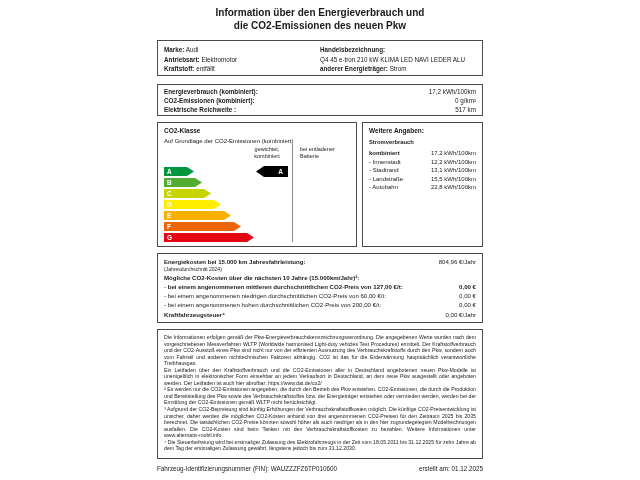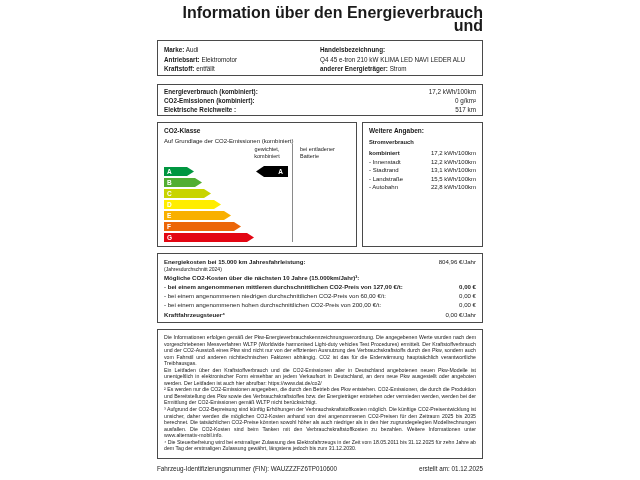--- a/index.html
+++ b/index.html
@@ -2,21 +2,21 @@
 <html><head>
 <meta charset="utf-8">
 <style>
   html,body{margin:0;padding:0;}
   body{
     width:640px;height:480px;background:#ffffff;position:relative;overflow:hidden;
     font-family:"Liberation Sans", sans-serif;color:#1a1a1a;
     -webkit-font-smoothing:antialiased;
   }
   .sheet{position:absolute;left:157px;top:6px;width:326px;}
-  .title{text-align:right;font-weight:bold;font-size:16px;line-height:13px;color:#1a1a1a;}
+  .title{text-align:center;font-weight:bold;font-size:10px;line-height:13px;color:#1a1a1a;}
   .box{border:1px solid #4a4a4a;background:#fff;box-sizing:border-box;}
   
   .vehicle{margin-top:8px;display:flex;padding:4px 6px;font-size:6.3px;line-height:9.5px;height:36px;}
   .vehicle .colL{width:50%;}
   .vehicle .colR{width:50%;}
   .lbl{font-weight:bold;}
   
   .summary{margin-top:8px;padding:3px 6px;height:32px;}
   .srow{display:flex;justify-content:space-between;font-size:6.3px;line-height:8.8px;}
   
@@ -54,20 +54,21 @@
   
   .footer{margin-top:6px;display:flex;justify-content:space-between;font-size:6.3px;}
 </style>
 </head>
 <body>
 
 <div class="sheet">
 
   <div class="title">
     <div>Information über den Energieverbrauch und</div>
+    <div>die CO2-Emissionen des neuen Pkw</div>
   </div>
 
   <div class="box vehicle">
     <div class="colL">
       <div><span class="lbl">Marke:</span> <span>Audi</span></div>
       <div><span class="lbl">Antriebsart:</span> <span>Elektromotor</span></div>
       <div><span class="lbl">Kraftstoff:</span> <span>entfällt</span></div>
     </div>
     <div class="colR">
       <div class="lbl">Handelsbezeichnung:</div>

